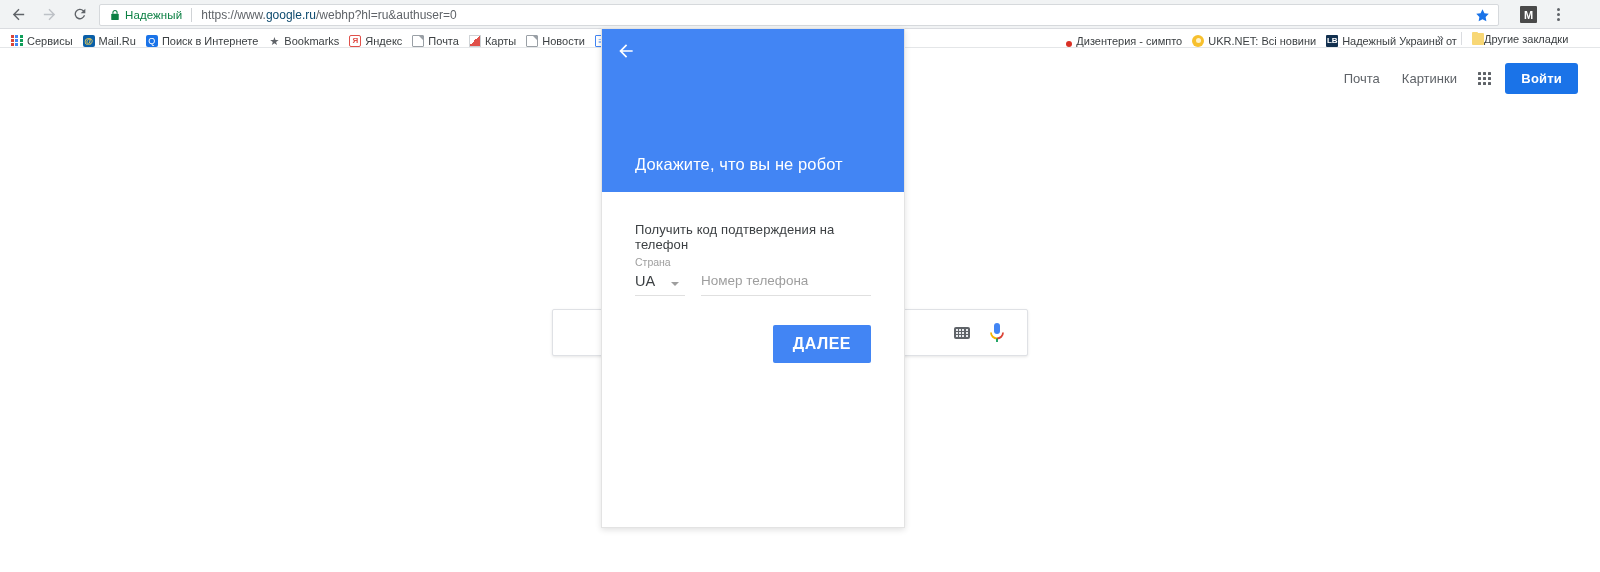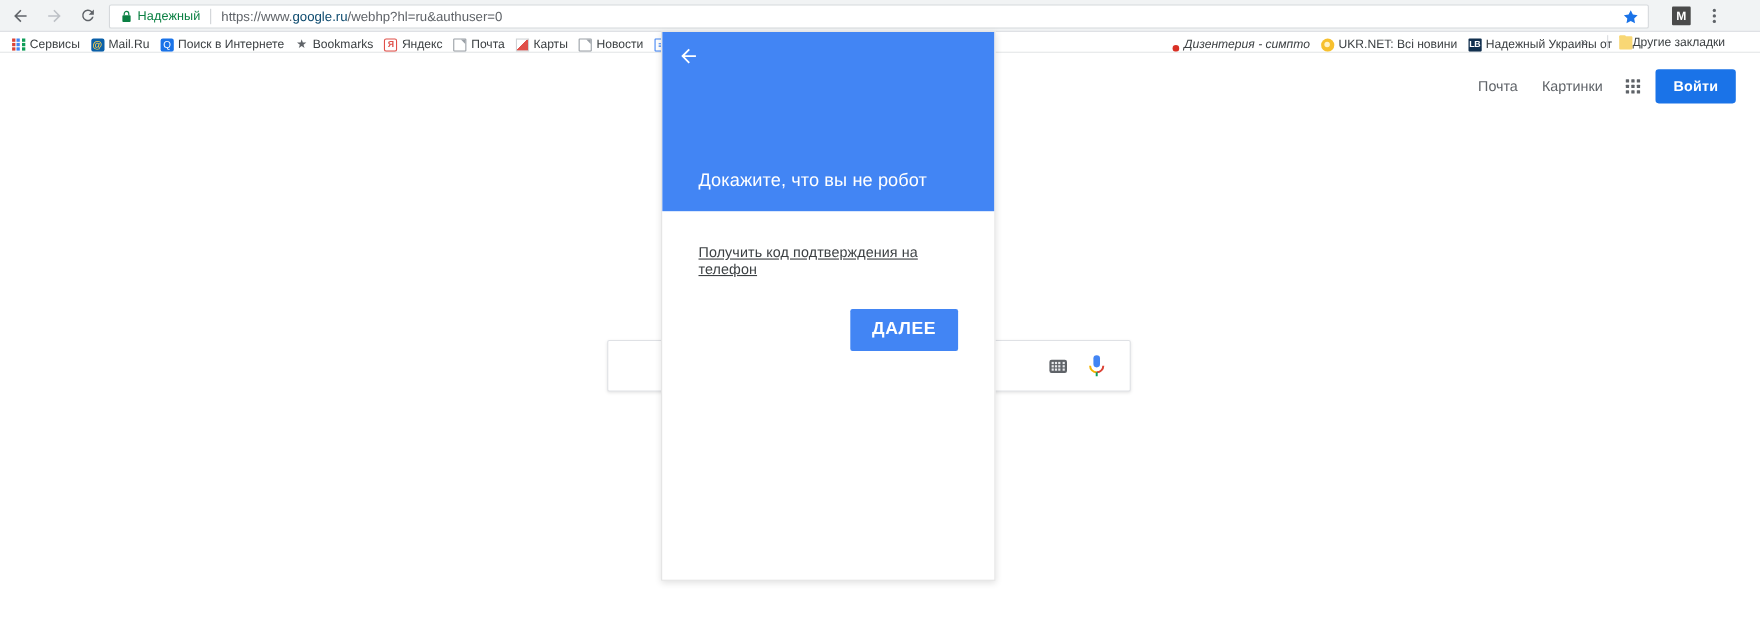--- a/index.html
+++ b/index.html
@@ -212,21 +212,21 @@
     position: absolute; left: 10px; top: 8px;
     width: 28px; height: 28px;
     display:flex; align-items:center; justify-content:center;
   }
   .dlg-title {
     position:absolute; left: 33px; bottom: 18px;
     color:#ffffff; font-size: 16.5px; letter-spacing:.1px;
   }
   .dlg-body { padding: 30px 33px 0 33px; }
   .dlg-sub {
-    font-size: 13px; color:#3c4043; letter-spacing:.1px;text-decoration:underline;
+    font-size: 13px; color:#3c4043; letter-spacing:.1px;
   }
   .field-row {
     display:flex; align-items:flex-end; margin-top: 19px;
   }
   .country {
     width: 50px; position: relative; padding-bottom: 6px;
     border-bottom: 1px solid #e0e0e0;
   }
   .country-label {
     position:absolute; top:-17px; left:0;
@@ -357,21 +357,21 @@
   <div class="bm">
     <span class="bmico ico-doc"></span>
     <span class="bm-label">Новости</span>
   </div>
 
   <div class="bm">
     <span class="bmico ico-doc2">≡</span>
     <span class="bm-label">Новост</span>
   </div>
 
-  <div class="bm" style="margin-left:406px;font-style:italic;">
+  <div class="bm" style="margin-left:406px;">
     <span class="bmico ico-dot-red"></span>
     <span class="bm-label">Дизентерия - симпто</span>
   </div>
 
   <div class="bm">
     <span class="bmico ico-ukrnet"></span>
     <span class="bm-label">UKR.NET: Всі новини</span>
   </div>
 
   <div class="bm">
@@ -437,19 +437,29 @@
         <svg width="20" height="20" viewBox="0 0 24 24">
           <path d="M20 11H7.8l5.6-5.6L12 4l-8 8 8 8 1.4-1.4L7.8 13H20z" fill="#ffffff"></path>
         </svg>
       </div>
       <div class="dlg-title">Докажите, что вы не робот</div>
     </div>
 
     <div class="dlg-body">
       <div class="dlg-sub">Получить код подтверждения на телефон</div>
 
+      <div class="field-row">
+        <div class="country">
+          <div class="country-label">Страна</div>
+          <div class="country-val">UA</div>
+          <div class="country-caret"></div>
+        </div>
+        <div class="phone">
+          <input class="phone-input" type="text" placeholder="Номер телефона" style="">
+        </div>
+      </div>
 
       <div class="dlg-actions">
         <button class="btn-next">ДАЛЕЕ</button>
       </div>
     </div>
   </div>
 </div>
 
 </body></html>

